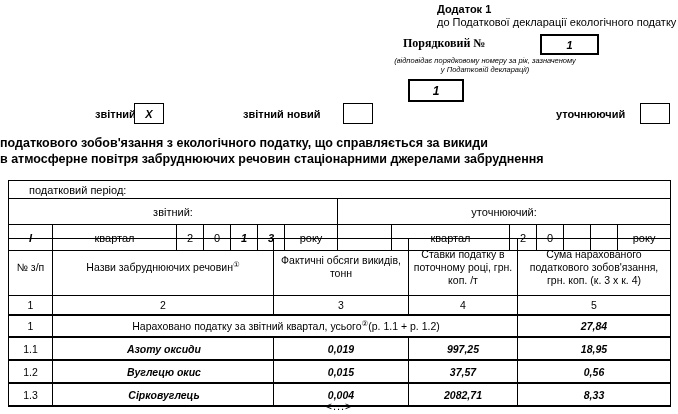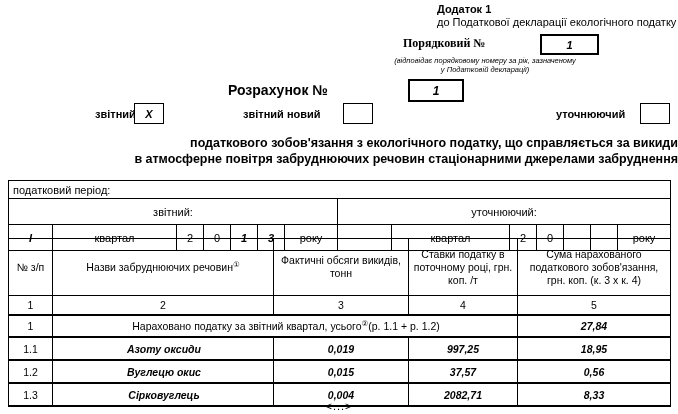--- a/index.html
+++ b/index.html
@@ -34,28 +34,28 @@
   .cb-box {
     position:absolute; top:103px; width:28px; height:19px; border:1.5px solid #000;
     display:flex; align-items:center; justify-content:center;
     font-size:11px; font-weight:bold; font-style:italic;
   }
   .cb-label-1 { left:95px;text-align:right; }  .cb-box-1 { left:134px; }
   .cb-label-2 { left:243px; } .cb-box-2 { left:343px; }
   .cb-label-3 { left:556px; } .cb-box-3 { left:640px; }
 
   .subtitle {
-    position:absolute; top:135px; left:0; width:678px; text-align:right;
+    position:absolute; top:135px; left:0; width:678px; text-align:left;
     font-weight:bold; font-size:12.5px; line-height:16px;
   }
 
   table { border-collapse:collapse; table-layout:fixed; }
   .period { position:absolute; top:180px; left:8px; width:662px; font-size:11px; }
   .period td { border:1px solid #000; padding:6px; text-align:center; height:13px; overflow:hidden; }
-  .period td.ptitle { text-align:left; padding:1px 4px; height:15px; }
+  .period td.ptitle { text-align:left; padding:1px 20px; height:15px; }
 
   .main { position:absolute; top:238px; left:8px; width:662px; font-size:10.5px; }
   .main td { border:1px solid #000; padding:1px 3px; text-align:center; vertical-align:middle; overflow:hidden; }
   .main tr.hdr td { height:54px; line-height:13px; }
   .main tr.numrow td { height:16px; }
   .main tr.total td { height:18px; border-top:2px solid #000; border-bottom:2px solid #000; }
   .main tr.data td { height:19px; border-bottom:2px solid #000; }
   .main td.left { text-align:center; padding-left:5px; }
   sup.fn { font-size:7.5px; vertical-align:super; line-height:0; }
 
@@ -71,21 +71,20 @@
     <div>до Податкової декларації екологічного податку</div>
   </div>
 
   <div class="serial-label">Порядковий №</div>
   <div class="serial-box">1</div>
   <div class="serial-note">
     <div>(відповідає порядковому номеру за рік, зазначеному</div>
     <div>у Податковій декларації)</div>
   </div>
 
-  <div class="calc-label">Розрахунок №</div>
   <div class="calc-box">1</div>
 
   <div class="cb-label cb-label-1">звітний</div>
   <div class="cb-box cb-box-1">X</div>
   <div class="cb-label cb-label-2">звітний новий</div>
   <div class="cb-box cb-box-2"></div>
   <div class="cb-label cb-label-3">уточнюючий</div>
   <div class="cb-box cb-box-3"></div>
 
   <div class="subtitle">

